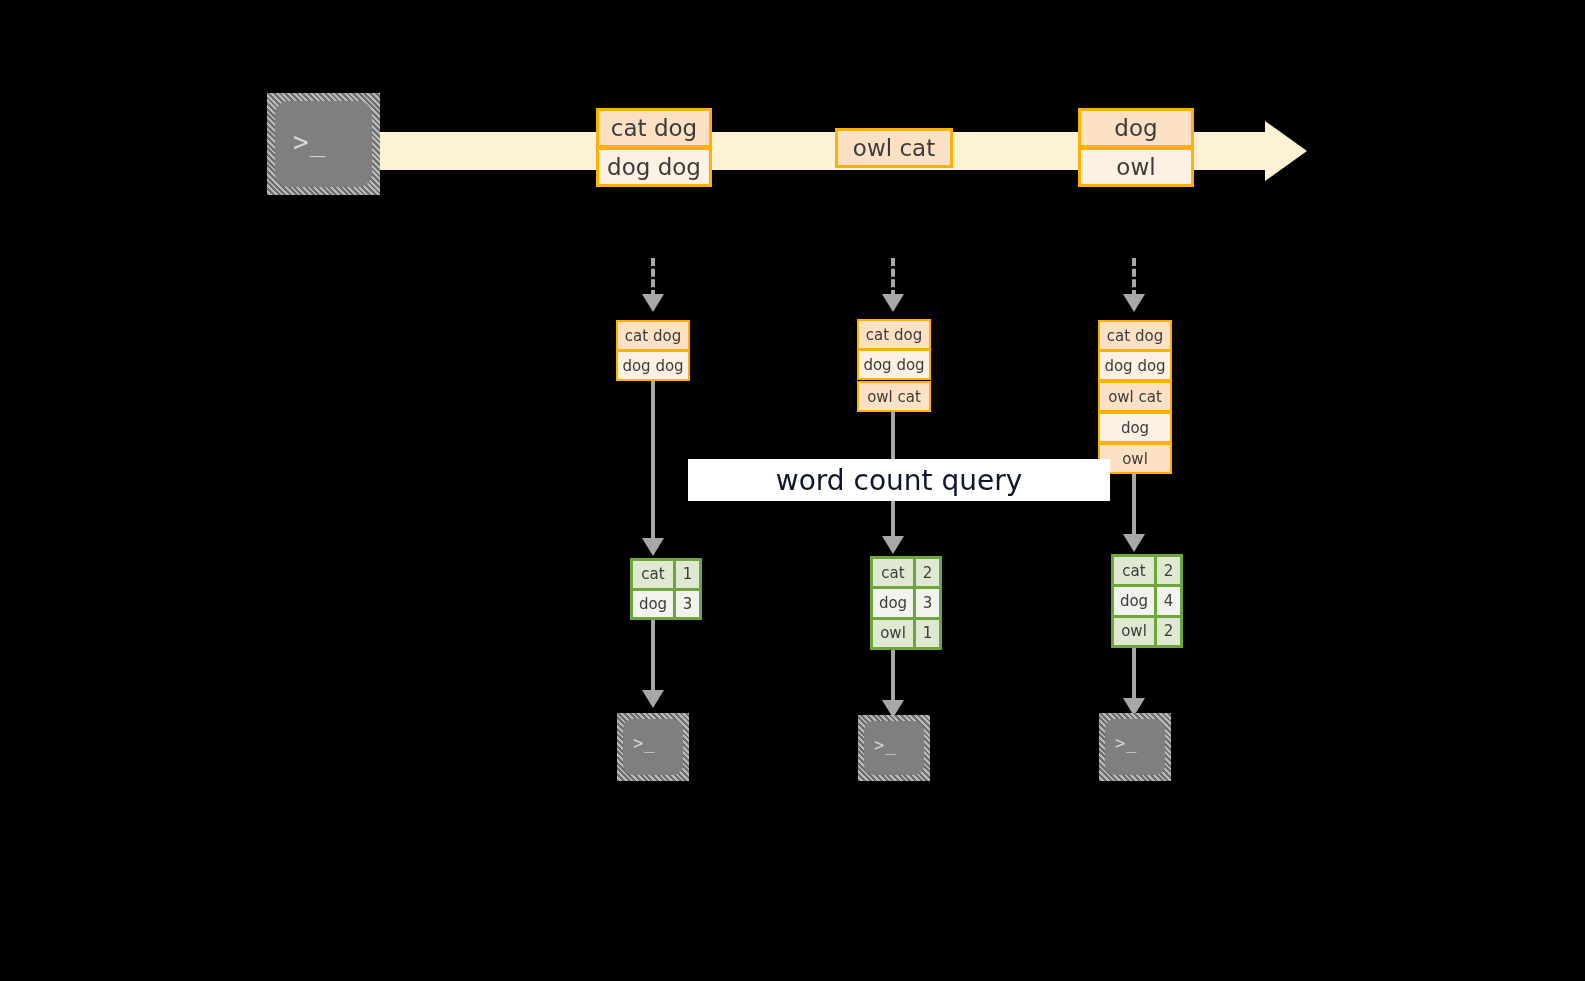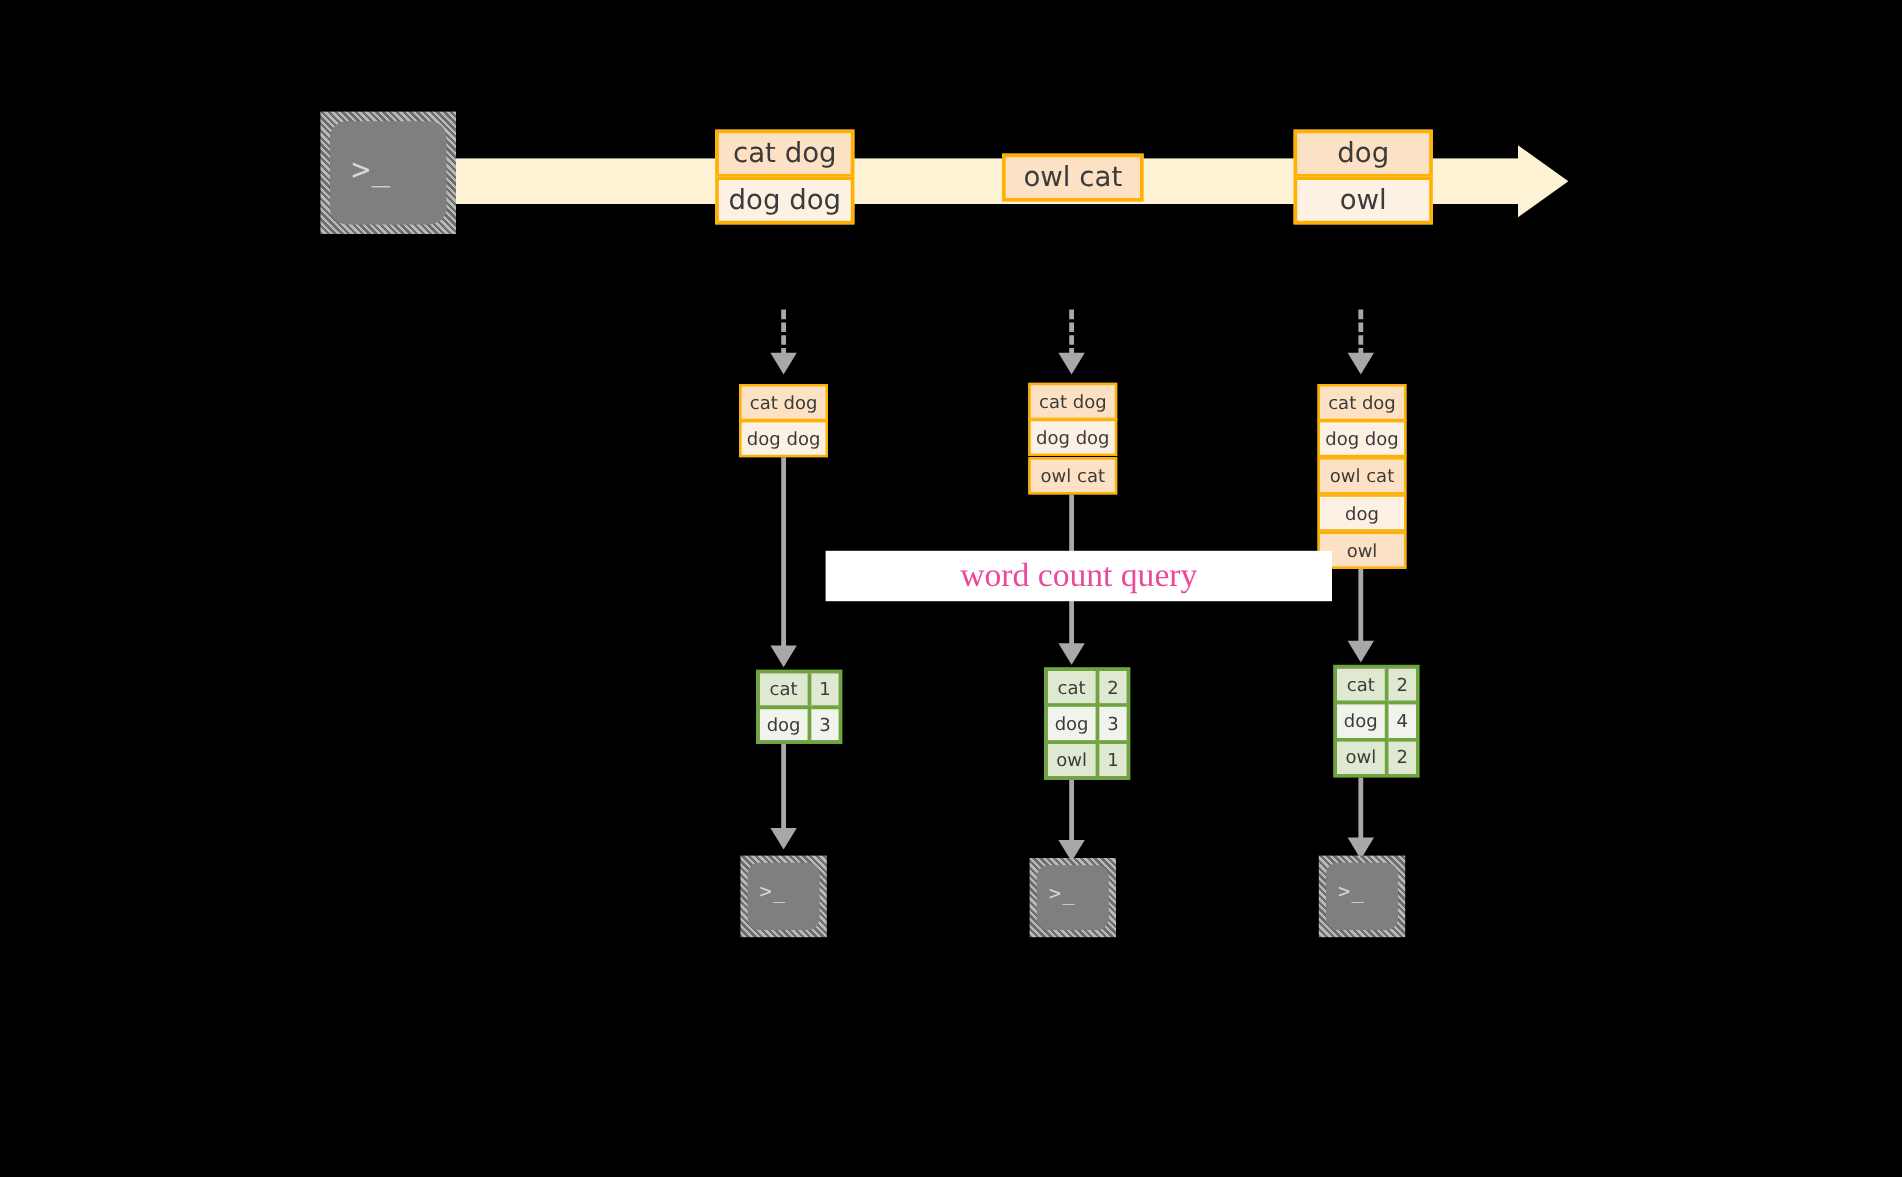--- a/index.html
+++ b/index.html
@@ -44,21 +44,21 @@
 
   
   .vline{position:absolute;background:#a8a8a8;width:4px;}
   .vhead{position:absolute;width:0;height:0;
       border-left:11px solid transparent;border-right:11px solid transparent;
       border-top:18px solid #a8a8a8;}
   .dline{position:absolute;width:0;border-left:4px dashed #a8a8a8;}
 
   
   .qband{position:absolute;background:#ffffff;display:flex;align-items:center;
-      justify-content:center;color:#ec4899;font-size:28px;font-family:Liberation Serif, serif;}
+      justify-content:center;color:#0f172a;font-size:28px;}
 </style>
 </head>
 <body>
 
 <div class="stage">
 
   <div class="stream-band" style="left:368px;top:132px;width:900px;height:38px;"></div>
   <div class="stream-head" style="left:1265px;top:121px;"></div>
 
   <div class="term" style="left:267px;top:93px;width:113px;height:102px;">

